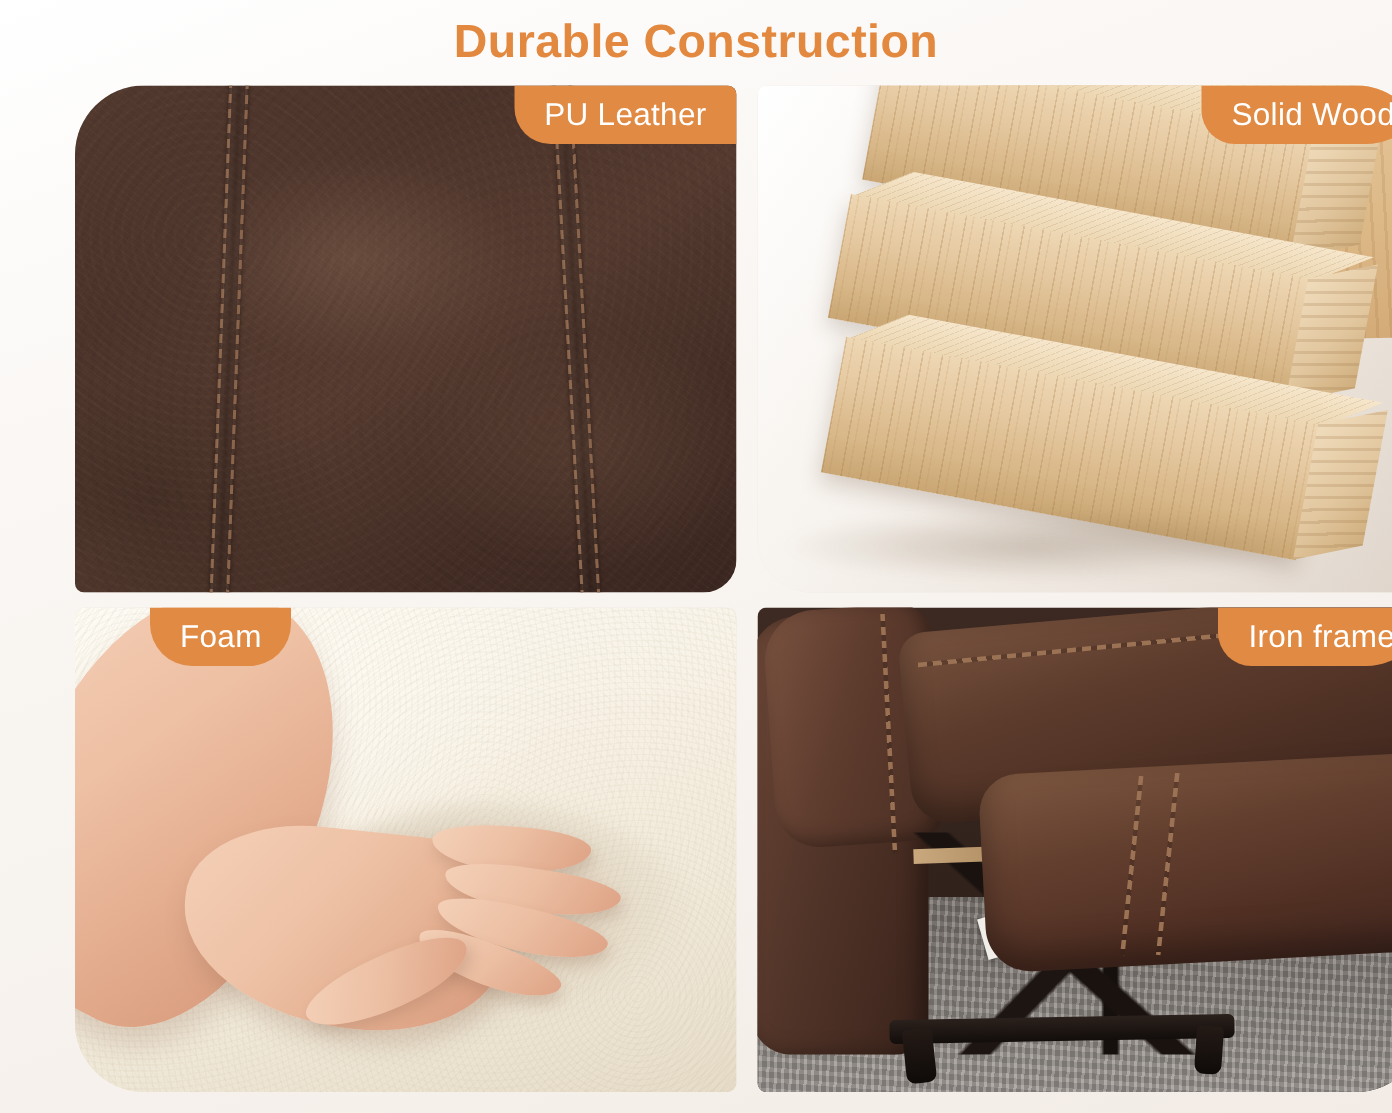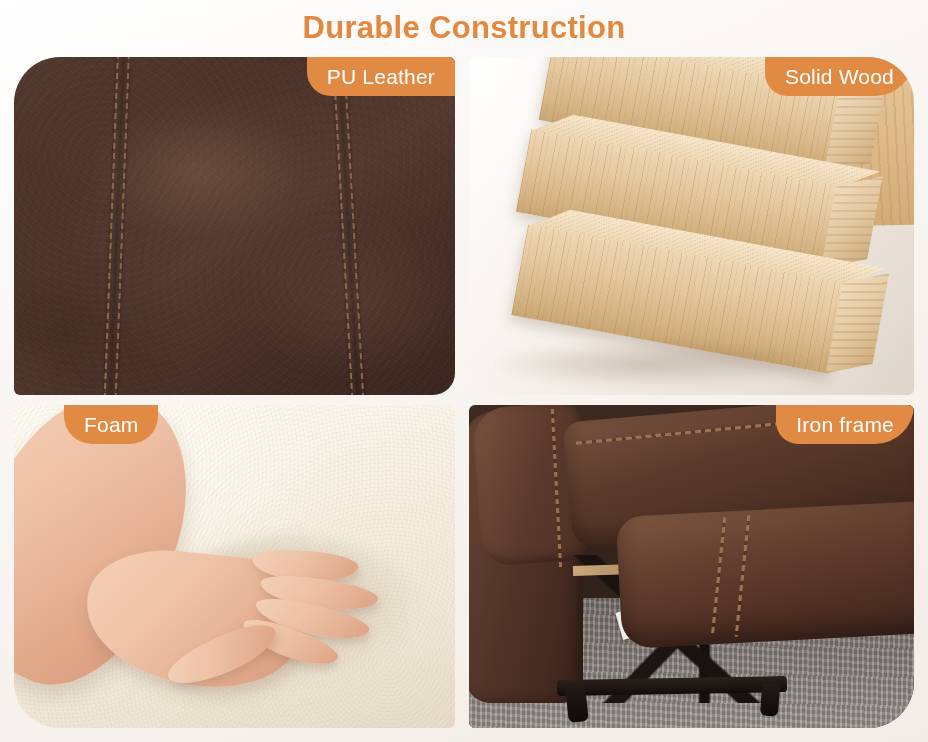--- a/index.html
+++ b/index.html
@@ -46,20 +46,21 @@
     position: absolute;
     top: 57px;
     left: 14px;
     width: 900px;
     height: 671px;
   }
   .panel {
     position: absolute;
     overflow: hidden;
     background: #efe9e3;
+    margin-left: 36px;
   }
   .panel-leather   { left: 0px;   top: 0px;   width: 441px; height: 338px;
                      border-radius: 46px 6px 22px 6px; }
   .panel-wood      { left: 455px; top: 0px;   width: 445px; height: 338px;
                      border-radius: 6px 46px 6px 36px; }
   .panel-foam      { left: 0px;   top: 348px; width: 441px; height: 323px;
                      border-radius: 6px 6px 6px 46px; }
   .panel-iron      { left: 455px; top: 348px; width: 445px; height: 323px;
                      border-radius: 6px 6px 46px 6px; }
 

